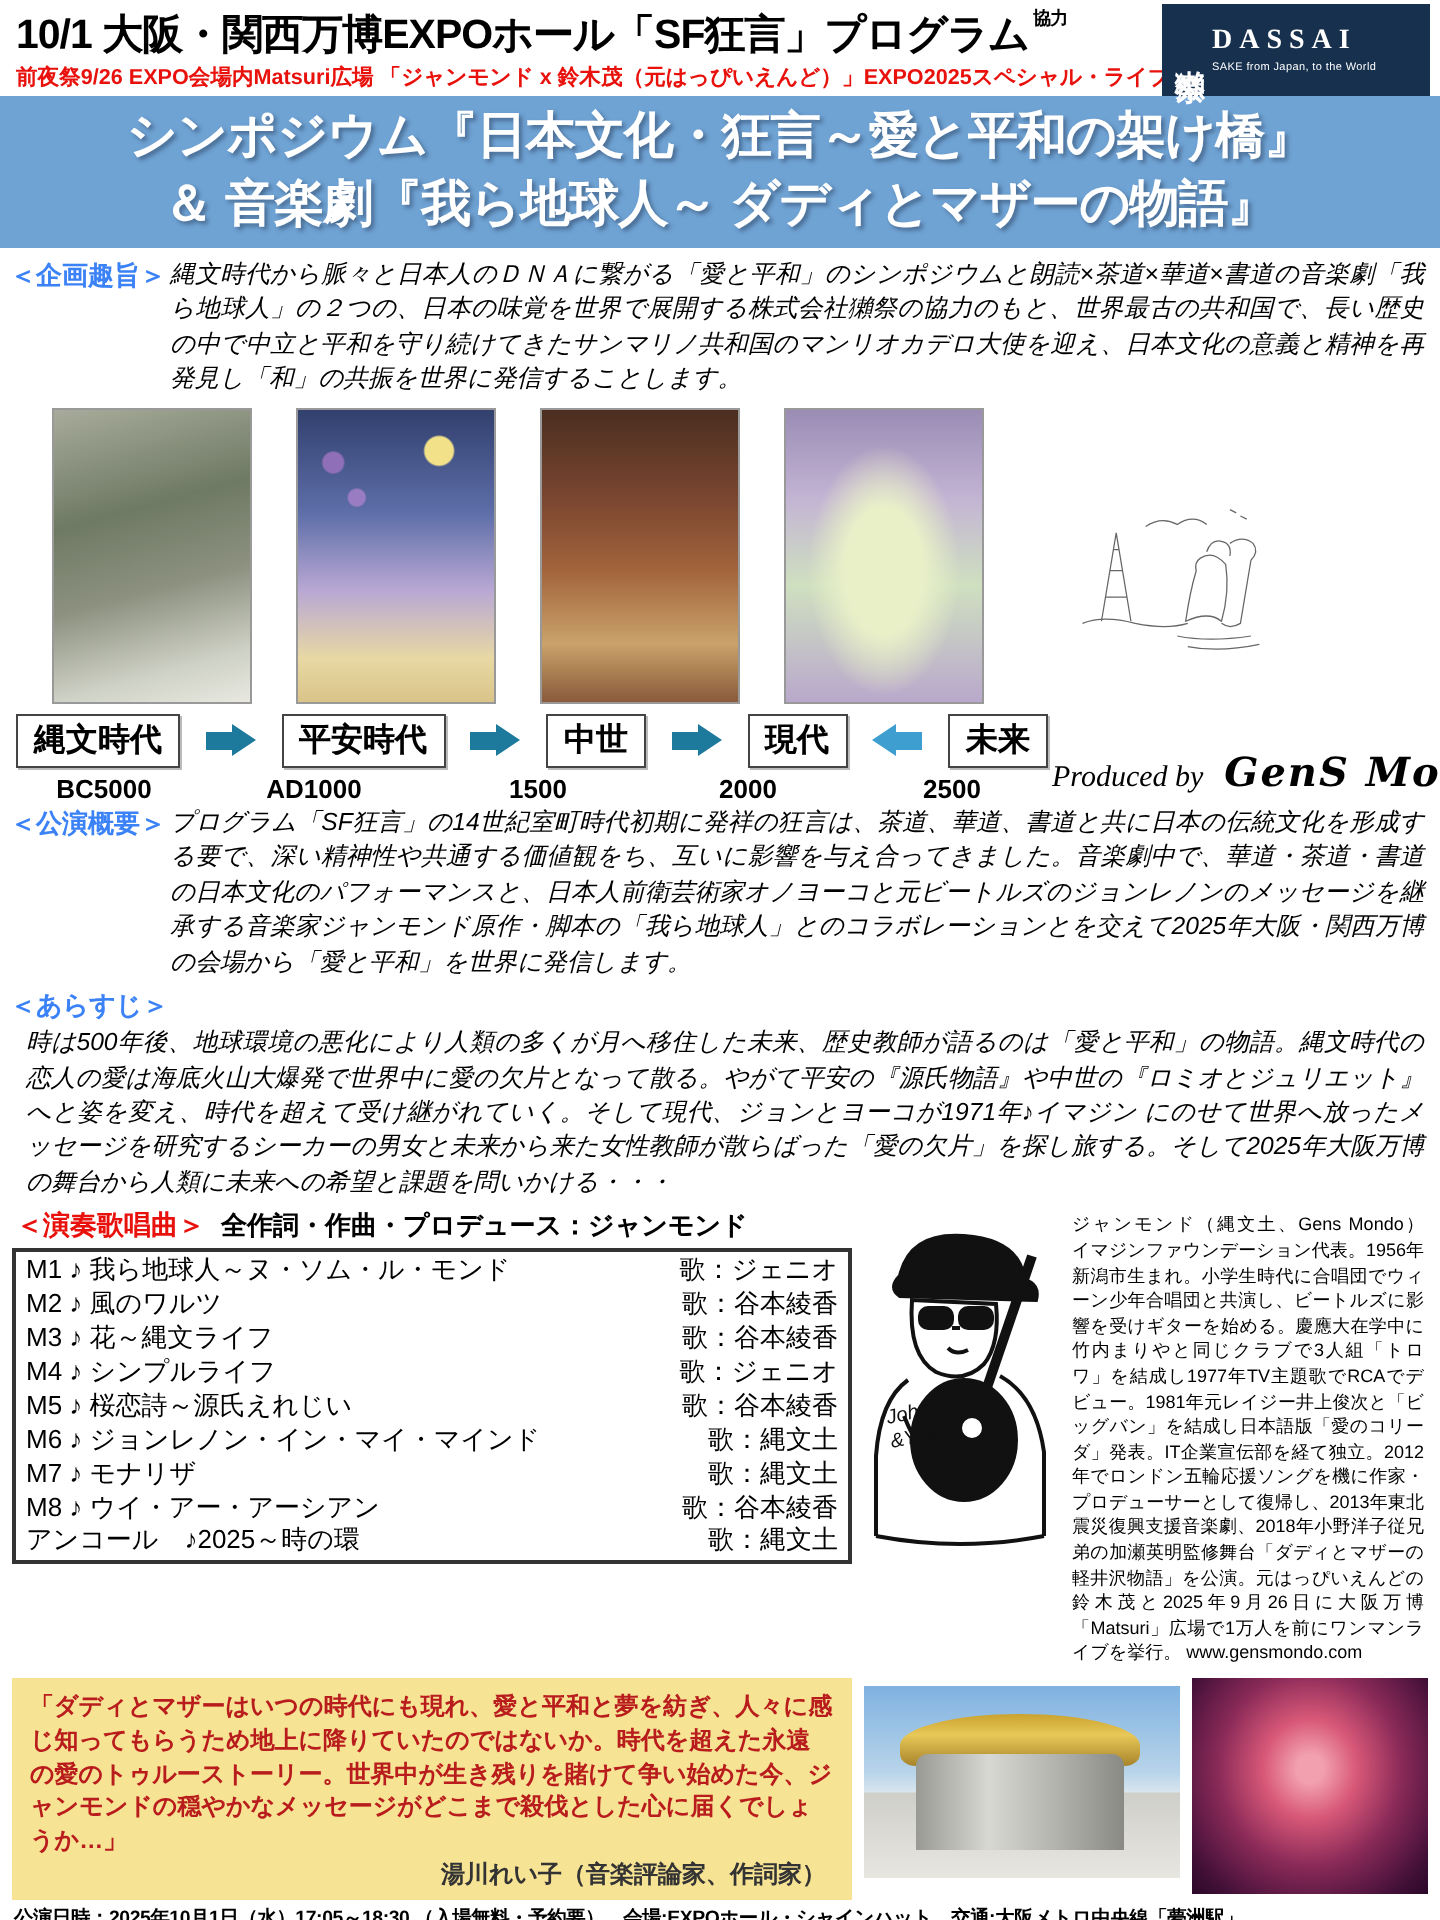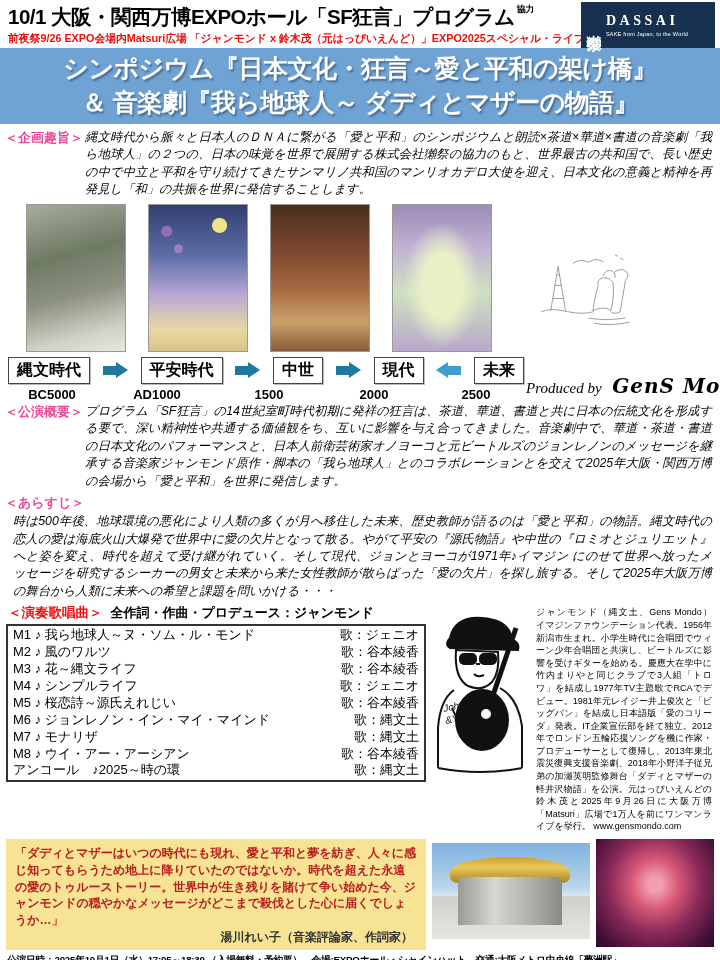--- a/index.html
+++ b/index.html
@@ -21,21 +21,21 @@
   .dassai-tag { font-size:5.5px; letter-spacing:0.2px; margin-top:2px; white-space:nowrap; }
 
   
   .banner { background:#6fa3d4; height:76px; display:flex; flex-direction:column;
     justify-content:center; align-items:center; }
   .banner div { color:#fff; font-weight:bold; font-size:25px; line-height:1.35;
     text-shadow:1.5px 1.5px 2px rgba(40,60,90,.55); letter-spacing:-0.5px; white-space:nowrap; }
 
   
   .section { display:flex; padding:5px 8px 1px 5px; }
-  .section-label { color:#ec4899; font-weight:bold; font-size:13px; width:80px;
+  .section-label { color:#3b82f6; font-weight:bold; font-size:13px; width:80px;
     flex-shrink:0; white-space:nowrap; }
   .section-body { font-size:12.3px; line-height:1.42; text-align:justify;font-style:italic; }
   .section-block { padding:3px 8px 0 5px; }
   .section-block .section-body { padding:1px 0 0 8px; }
 
   
   .timeline { display:flex; padding:4px 6px 0 6px; height:198px; }
   .tl-left { width:522px; }
   .photos-row { display:flex; gap:22px; padding-left:20px; height:148px; }
   .photo { width:100px; height:148px; border:1px solid #999; }

